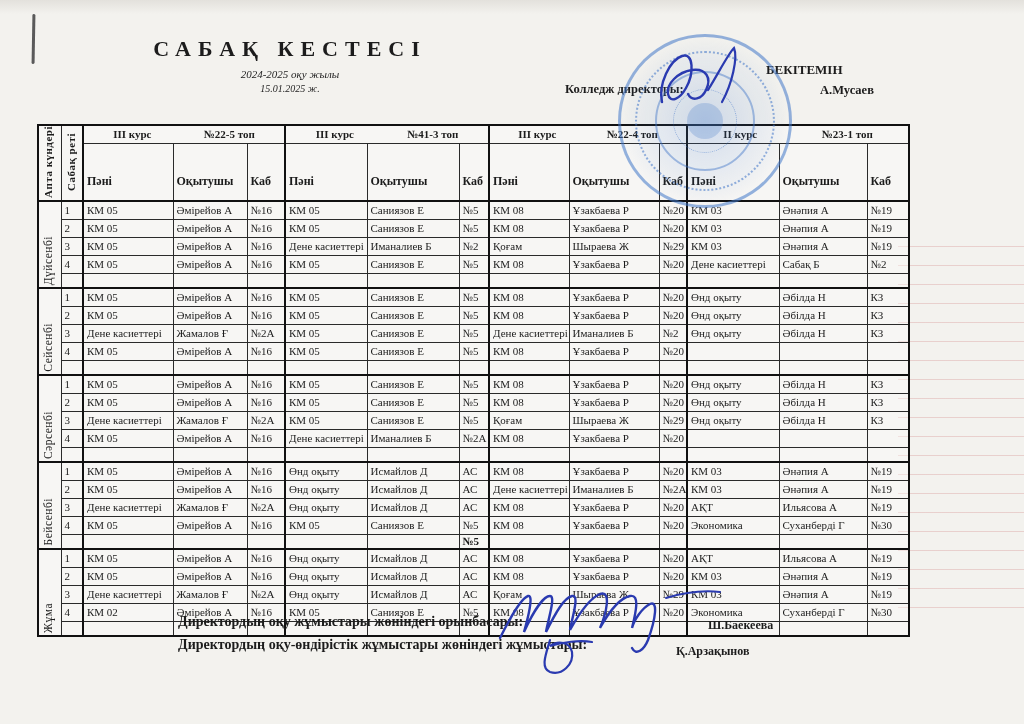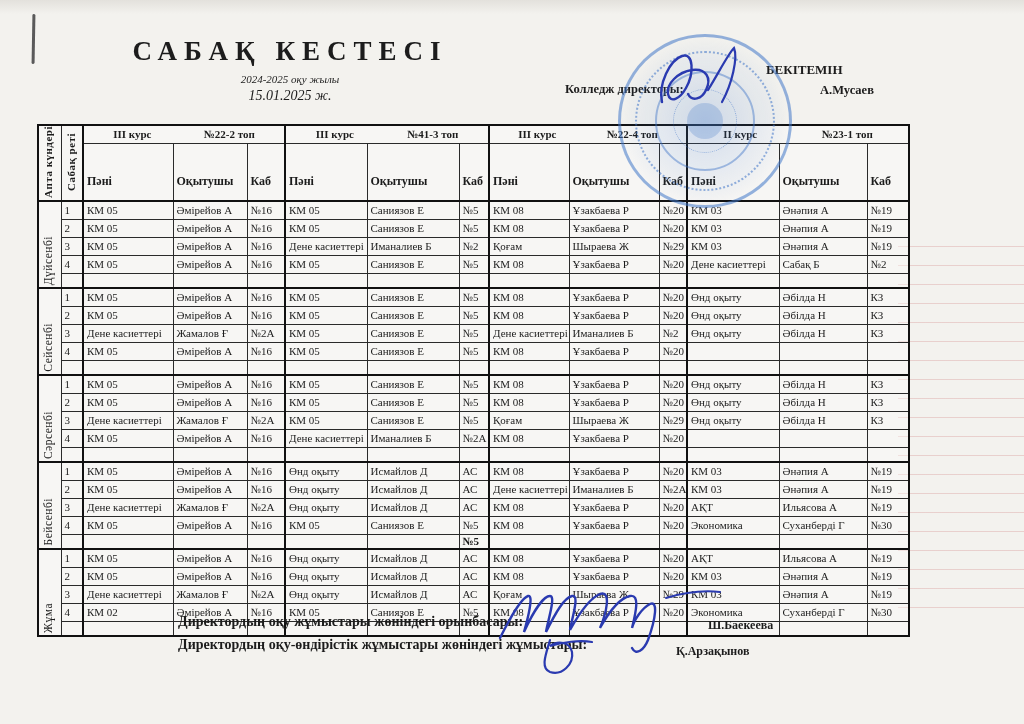--- a/index.html
+++ b/index.html
@@ -3,23 +3,23 @@
 <meta charset="utf-8">
 <style>
   html,body{margin:0;padding:0;}
   body{font-family:"Liberation Serif","DejaVu Serif",serif;color:#1c1c1c;}
   .page{position:relative;width:1024px;height:724px;background:#f3f2ee;overflow:hidden;}
   .page::before{content:"";position:absolute;left:0;top:0;right:0;height:14px;
     background:linear-gradient(#e3e1dc,rgba(243,242,238,0));pointer-events:none;}
   .scan-mark{position:absolute;left:32px;top:14px;width:3px;height:50px;background:#5a5a5a;border-radius:2px;transform:rotate(1deg);}
   
   .title-block{position:absolute;left:120px;top:36px;width:340px;text-align:center;}
-  .doc-title{font-size:27px;font-weight:bold;letter-spacing:7px;}
+  .doc-title{font-size:22px;font-weight:bold;letter-spacing:7px;}
   .doc-sub{font-size:11px;font-style:italic;margin-top:6px;}
-  .doc-sub2{font-size:14px;font-style:italic;margin-top:3px;}
+  .doc-sub2{font-size:10px;font-style:italic;margin-top:3px;}
   
   .approve-label{position:absolute;left:766px;top:62px;font-size:13px;font-weight:bold;}
   .director-label{position:absolute;left:565px;top:82px;font-size:12.5px;font-weight:bold;}
   .director-name{position:absolute;left:820px;top:83px;font-size:12.5px;font-weight:bold;}
   
   .stamp{position:absolute;left:618px;top:34px;width:168px;height:168px;border-radius:50%;
     border:3px solid rgba(64,118,200,0.55);
     background:radial-gradient(circle,rgba(74,128,210,0.22) 0%,rgba(74,128,210,0.10) 40%,rgba(74,128,210,0.04) 62%,transparent 72%);
     pointer-events:none;z-index:5;}
   .stamp-ring1{position:absolute;inset:14px;border-radius:50%;border:2px dotted rgba(64,118,200,0.55);}
@@ -106,21 +106,21 @@
         <col style="width:88px">
         <col style="width:42px">
     </colgroup>
     <thead>
       <tr>
         <th class="corner" rowspan="2"><span class="vtext">Апта күндері</span></th>
         <th class="corner" rowspan="2"><span class="vtext">Сабақ реті</span></th>
         <th class="group-h gstart" colspan="3">
           <span class="gh-wrap">
               <span>III курс</span>
-              <span>№22-2 топ</span>
+              <span>№22-5 топ</span>
             </span>
         </th>
         <th class="group-h gstart" colspan="3">
           <span class="gh-wrap">
               <span>III курс</span>
               <span>№41-3 топ</span>
             </span>
         </th>
         <th class="group-h gstart" colspan="3">
           <span class="gh-wrap">

